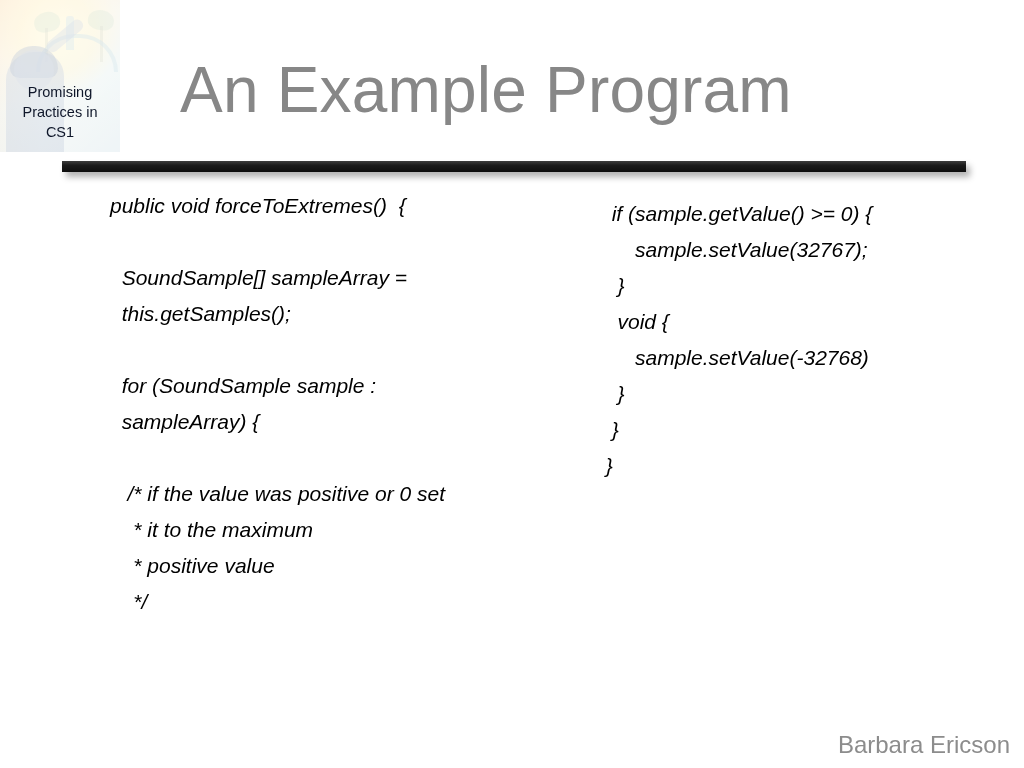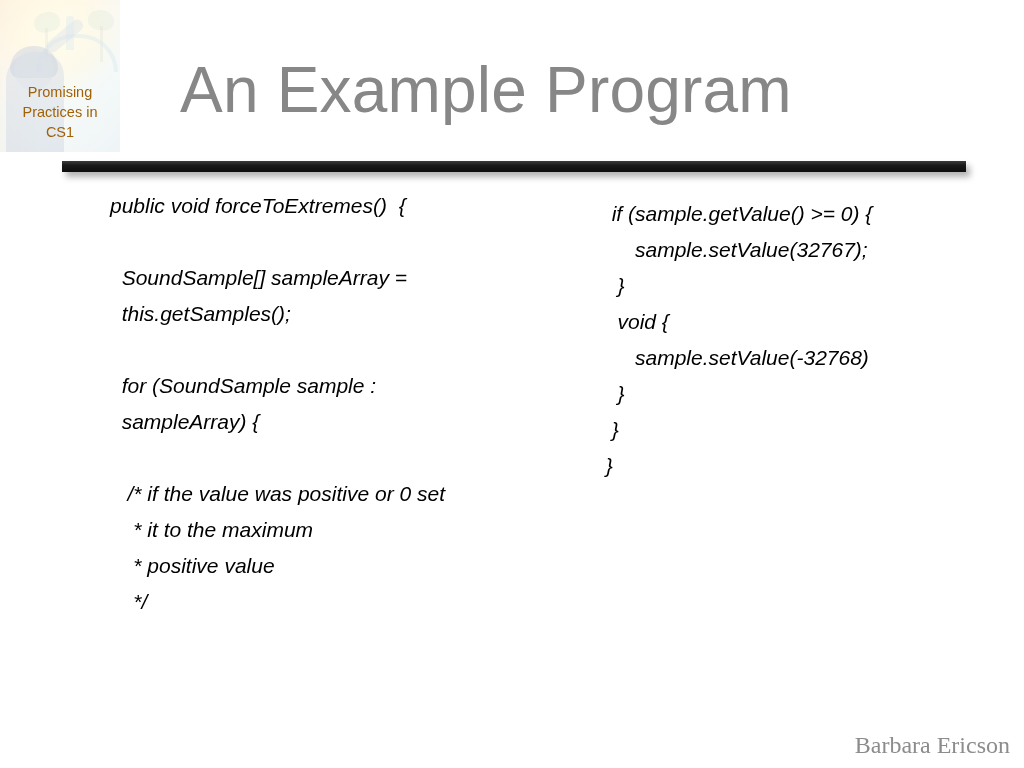--- a/index.html
+++ b/index.html
@@ -99,21 +99,21 @@
     position: absolute;
     inset: 0;
     background: rgba(255,255,255,0.60);
   }
   #logo .logo-text {
     position: absolute;
     left: 0;
     right: 0;
     top: 82px;
     text-align: center;
-    color: #a16207;
+    color: #0f172a;
     font-size: 14.5px;
     line-height: 20px;
     font-family: "Liberation Sans", sans-serif;
     white-space: pre-line;
   }
 
   
   #title {
     position: absolute;
     left: 180px;
@@ -169,21 +169,21 @@
   .code-line.blank { color: transparent; }
 
   
   #author {
     position: absolute;
     right: 14px;
     bottom: 8px;
     color: #8c8c8c;
     font-size: 24px;
     line-height: 30px;
-    font-family: Liberation Serif, serif;
+    font-family: Liberation Sans, sans-serif;
     text-align: right;
     white-space: nowrap;
   }
 </style>
 </head>
 <body>
 
 <div id="slide">
 
   <div id="logo">

